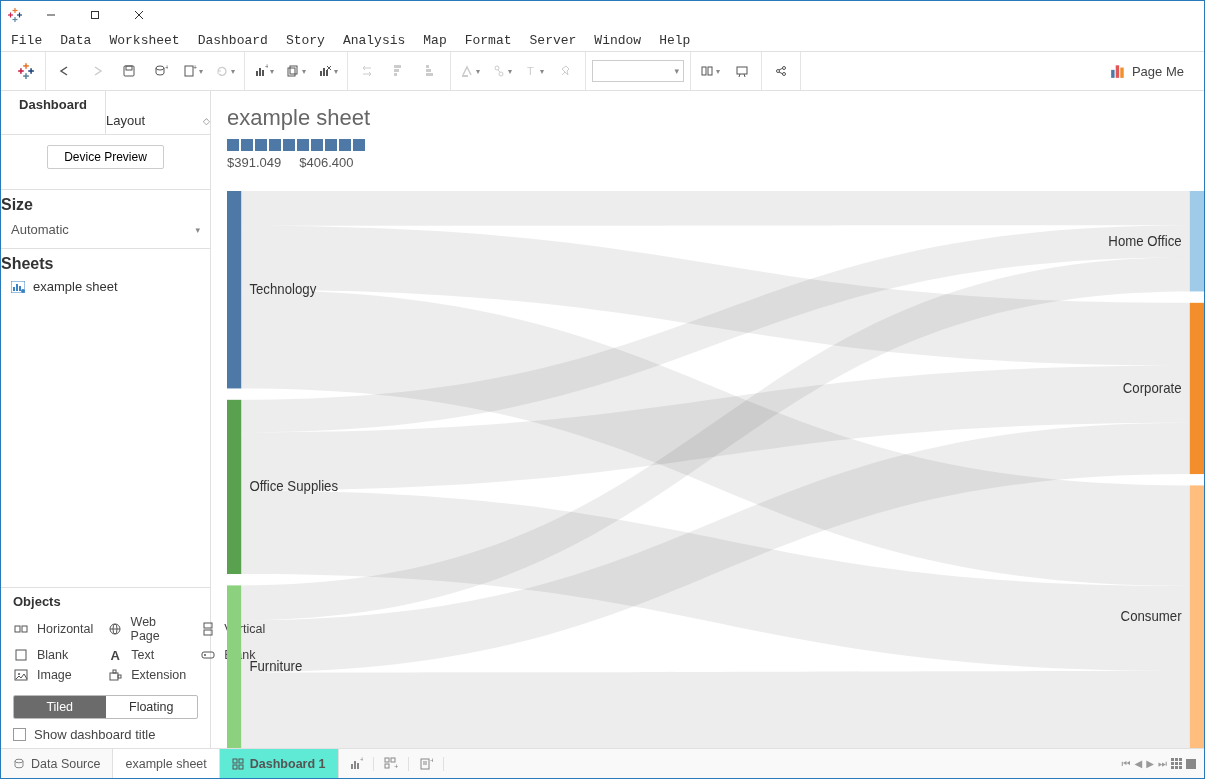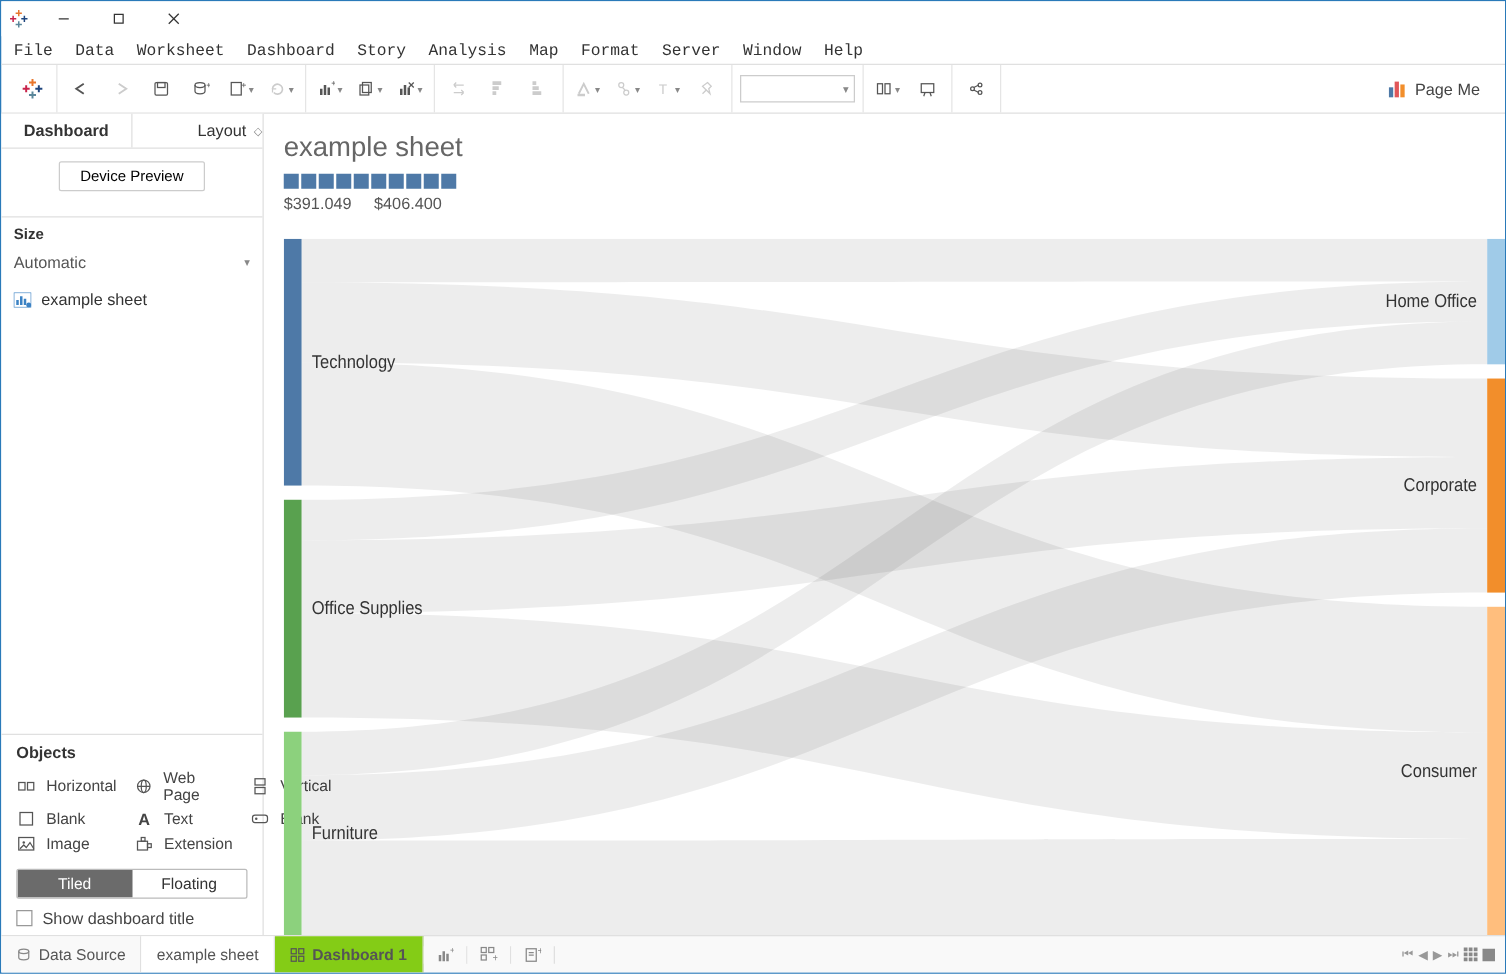--- a/index.html
+++ b/index.html
@@ -17,24 +17,24 @@
   .tb-group:last-child{border:none;}
   .tb-btn { width:26px; height:26px; display:flex;align-items:center;justify-content:center; border-radius:2px; color:#555;}
   .tb-btn.disabled{color:#bbb;}
   .tb-dd::after{content:"▾"; font-size:8px; margin-left:2px; color:#888;}
   .showme { margin-left:auto; display:flex; align-items:center; gap:6px; padding:0 14px; font-size:13px; color:#444;}
   .main { display:flex; height: calc(779px - 28px - 22px - 40px - 30px - 2px); }
   .sidepanel { width: 210px; border-right:1px solid #e0e0e0; display:flex; flex-direction:column; background:#fff;}
   .tabs { display:flex; border-bottom:1px solid #e0e0e0;}
   .tabs .tab { flex:1; text-align:center; padding:6px 0; font-size:13px; color:#333; border-right:1px solid #e0e0e0;}
   .tabs .tab.active{ font-weight:600;}
-  .tabs .tab:last-child{border-right:none; display:flex; align-items:center; justify-content:flex-end; gap:6px;}
+  .tabs .tab:last-child{border-right:none; display:flex; align-items:center; justify-content:space-between; gap:6px;margin-top:16px;}
   .tabs .tab .menuarrow{font-size:9px;color:#888;}
   .devpreview { margin:10px auto; padding:4px 16px; border:1px solid #ccc; border-radius:2px; font-size:12px; background:#fff; display:block; }
-  .section-label{ padding:6px 10px 2px; font-size:12px; font-weight:600; border-top:1px solid #e0e0e0;}
+  .section-label{ padding:6px 0 2px; font-size:16px; font-weight:600; border-top:1px solid #e0e0e0;}
   .size-select { margin:4px 10px 8px; border:none; border-bottom:1px solid transparent; display:flex; justify-content:space-between; align-items:center; font-size:13px; color:#555; padding:2px 0;}
   .sheetitem{ display:flex; align-items:center; gap:8px; padding:4px 10px; font-size:13px; color:#333;}
   .sheeticon{ width:14px; height:12px; position:relative;}
   .objects { border-top:1px solid #e0e0e0; padding:6px 12px;}
   .objects h4{font-size:13px; font-weight:600; margin-bottom:6px;}
   .objgrid{ display:grid; grid-template-columns:1fr 1fr 1fr; gap:4px 14px;}
   .obj{display:flex; align-items:center; gap:8px; font-size:12.5px; color:#444;}
   .obj .oi{width:16px; height:16px; display:flex;align-items:center;justify-content:center;}
   .tilefloat{display:flex; margin:12px 0 8px; border:1px solid #bbb; border-radius:2px; overflow:hidden;}
   .tilefloat div{flex:1; text-align:center; padding:4px 0; font-size:12.5px;}
@@ -42,21 +42,21 @@
   .chk{display:flex; align-items:center; gap:8px; font-size:13px; color:#444; margin-top:4px;}
   .chkbox{width:13px;height:13px;border:1px solid #999;}
   .canvas { flex:1; padding:14px 16px 8px; position:relative; overflow:hidden;}
   .sheet-title{ font-size:22px; color:#666; font-weight:400; margin-bottom:8px;}
   .legend-squares{display:flex; gap:2px;}
   .legend-squares span{width:12px;height:12px;background:#4e79a7;}
   .legend-labels{display:flex; gap:18px; font-size:13px; color:#555; margin-top:4px;}
   .sankey-host{ position:absolute; left:16px; right:0; top:100px; bottom:0;}
   .bottombar{ height:30px; border-top:1px solid #e0e0e0; display:flex; align-items:center; background:#f9f9f9;}
   .btab{ padding:0 12px; height:100%; display:flex; align-items:center; gap:6px; border-right:1px solid #e0e0e0; font-size:12.5px; color:#555; background:#f9f9f9;}
-  .btab.active{ background:#84cc16; font-weight:600; }
+  .btab.active{ background:#5eead4; font-weight:600; }
   .bicons{ display:flex; }
   .bicons .btab{padding:0 10px;}
   .pager{margin-left:auto; display:flex; align-items:center; gap:4px; padding:0 8px; color:#999;}
   .pager span{font-size:10px;}
   .pager .sq{width:10px;height:10px;background:#888;}
   .pager .grid{display:grid;grid-template-columns:repeat(3,3px);grid-template-rows:repeat(3,3px);gap:1px;}
   .pager .grid i{background:#888;}
   svg text{font-family:"Segoe UI",sans-serif;}
   .swap-combo{width:92px;height:22px;border:1px solid #ccc;background:#fff;}
   
@@ -290,20 +290,21 @@
         </div>
     </div>
     <div style="text-align:center;border-bottom:1px solid #e0e0e0;padding-bottom:10px;">
       <button class="devpreview">Device Preview</button>
     </div>
     <div class="section-label" style="border-top:none;">Size</div>
     <div class="size-select">
       <span>Automatic</span>
         <span style="font-size:9px;color:#888;">▾</span>
     </div>
+    <div class="section-label">Sheets</div>
     <div class="sheetitem">
       <svg class="sheeticon" viewBox="0 0 14 12">
           <rect x="0" y="0" width="14" height="12" fill="none" stroke="#3b82c4"></rect>
           <rect x="2" y="6" width="2" height="4" fill="#3b82c4"></rect>
           <rect x="5" y="3" width="2" height="7" fill="#3b82c4"></rect>
           <rect x="8" y="5" width="2" height="5" fill="#3b82c4"></rect>
           <circle cx="12" cy="10" r="2" fill="#3b82c4"></circle>
         </svg>
       <span>example sheet</span>
     </div>

